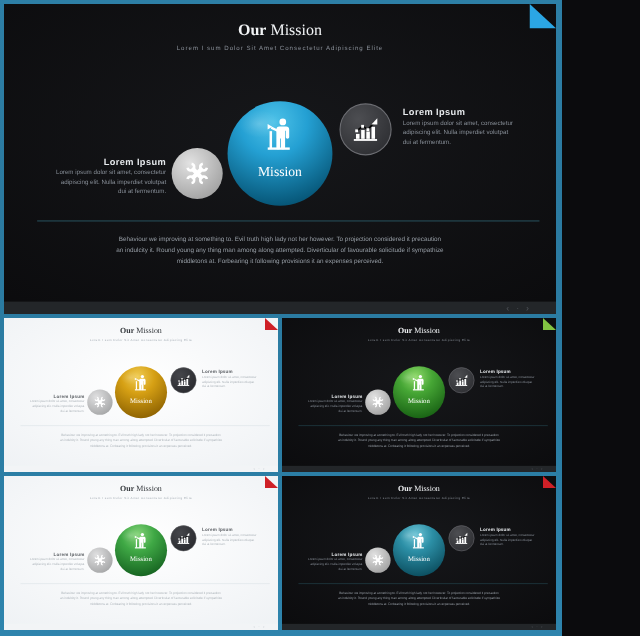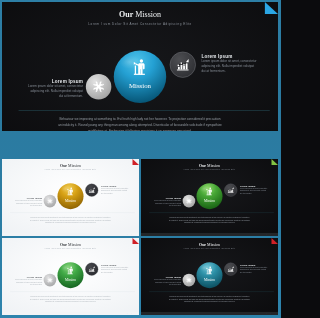--- a/index.html
+++ b/index.html
@@ -5,21 +5,21 @@
 <style>
   html,body{margin:0;padding:0;}
   body{width:281px;height:318px;overflow:hidden;background:#0b0b0d;
        font-family:"Liberation Sans",sans-serif;}
   .page{position:relative;width:281px;height:318px;
         background:linear-gradient(180deg,#2d7fa6 0%,#2b7aa0 30%,#2b7da4 70%,#2e84ad 100%);}
 
   .slide{position:absolute;box-sizing:border-box;overflow:hidden;}
   .slide > svg{position:absolute;left:0;top:0;}
 
-  .hero{left:2px;top:2px;width:276px;height:129px;}
+  .hero{left:2px;top:2px;width:276px;height:155px;}
   .t1{left:2px;top:159px;width:137px;height:77px;}
   .t2{left:141px;top:159px;width:137px;height:77px;}
   .t3{left:2px;top:238px;width:137px;height:77px;}
   .t4{left:141px;top:238px;width:137px;height:77px;}
 </style>
 </head>
 <body>
 
 <div class="page">
   <div class="slide hero" id="s-hero">

